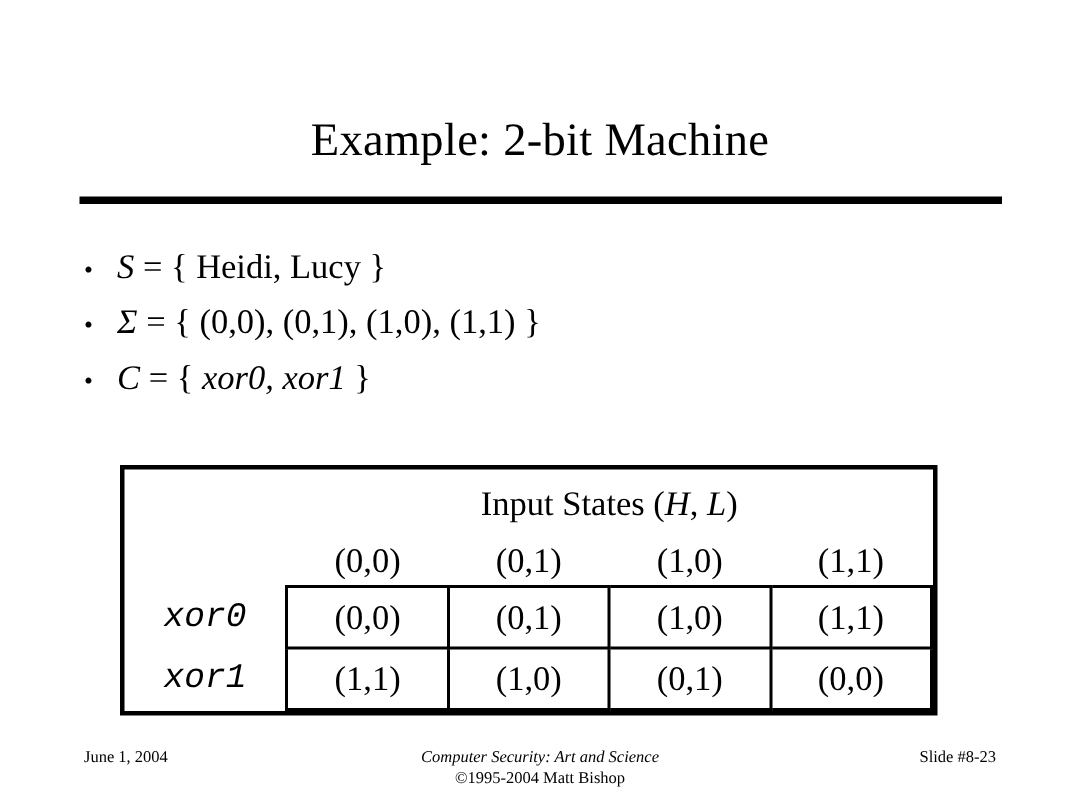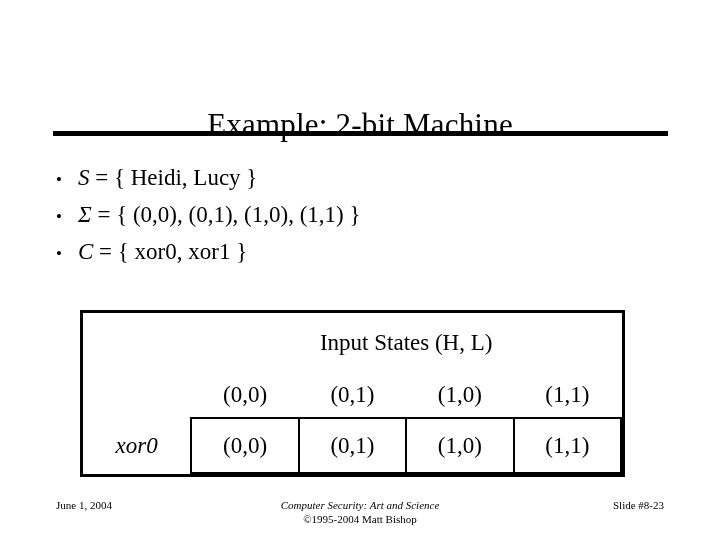--- a/index.html
+++ b/index.html
@@ -24,21 +24,20 @@
   .title {
     position: absolute;
     left: 0;
     top: 74px;
     width: 720px;
     text-align: center;
     font-size: 31px;
     line-height: 38px;
     font-weight: normal;
     letter-spacing: 0.2px;
-    margin-top: 32px;
   }
   .title-rule {
     position: absolute;
     left: 53px;
     top: 131px;
     width: 615px;
     height: 5px;
     background: #000000;
   }
 
@@ -98,29 +97,30 @@
     font-size: 20px;
   }
   td.colhead {
     height: 32px;
   }
   td.rowlabel {
     text-align: left;
     padding-left: 8px;
     font-style: italic;
     font-size: 20px;
+    font-family: Liberation Mono, monospace;
   }
   td.cell {
     height: 38px;
     border: 2px solid #000000;
   }
   td.blank {
     border: none;
   }
-  .ital { }
+  .ital { font-style: italic; }
 
   
   .footer {
     position: absolute;
     left: 0;
     top: 496px;
     width: 720px;
     height: 40px;
     font-size: 11px;
     line-height: 14px;
@@ -195,20 +195,27 @@
           <td class="colhead blank">(1,0)</td>
           <td class="colhead blank">(1,1)</td>
         </tr>
         <tr>
           <td class="rowlabel blank">xor0</td>
           <td class="cell">(0,0)</td>
           <td class="cell">(0,1)</td>
           <td class="cell">(1,0)</td>
           <td class="cell">(1,1)</td>
         </tr>
+        <tr>
+          <td class="rowlabel blank">xor1</td>
+          <td class="cell">(1,1)</td>
+          <td class="cell">(1,0)</td>
+          <td class="cell">(0,1)</td>
+          <td class="cell">(0,0)</td>
+        </tr>
       </tbody>
     </table>
   </div>
 
   <div class="footer">
     <div class="footer-date">June 1, 2004</div>
     <div class="footer-center">
       <div class="cite">Computer Security: Art and Science</div>
       <div>©1995-2004 Matt Bishop</div>
     </div>

